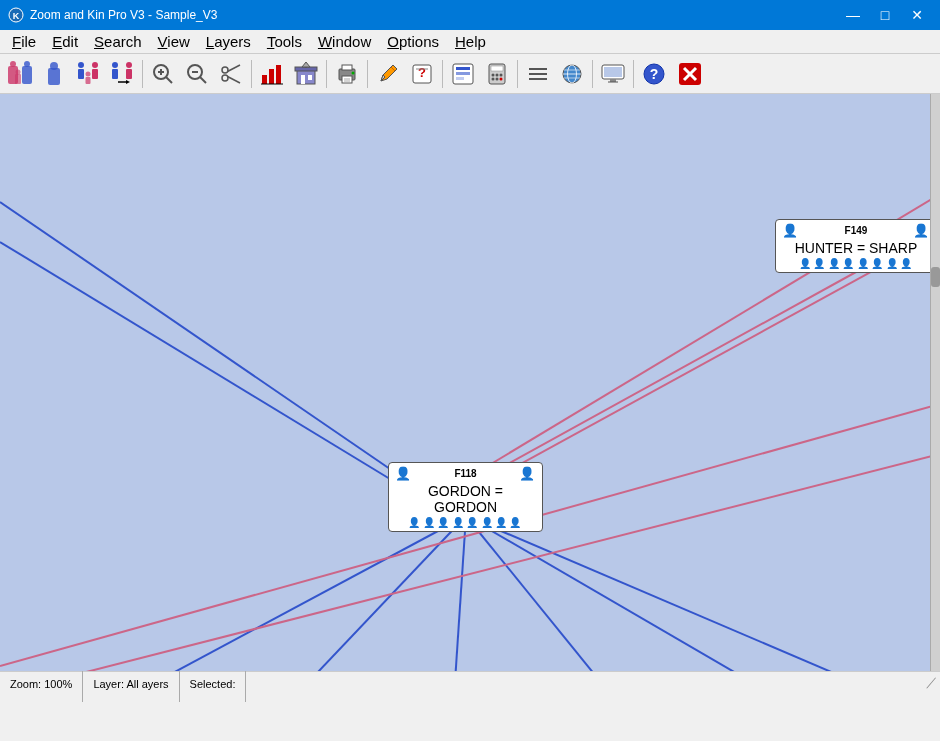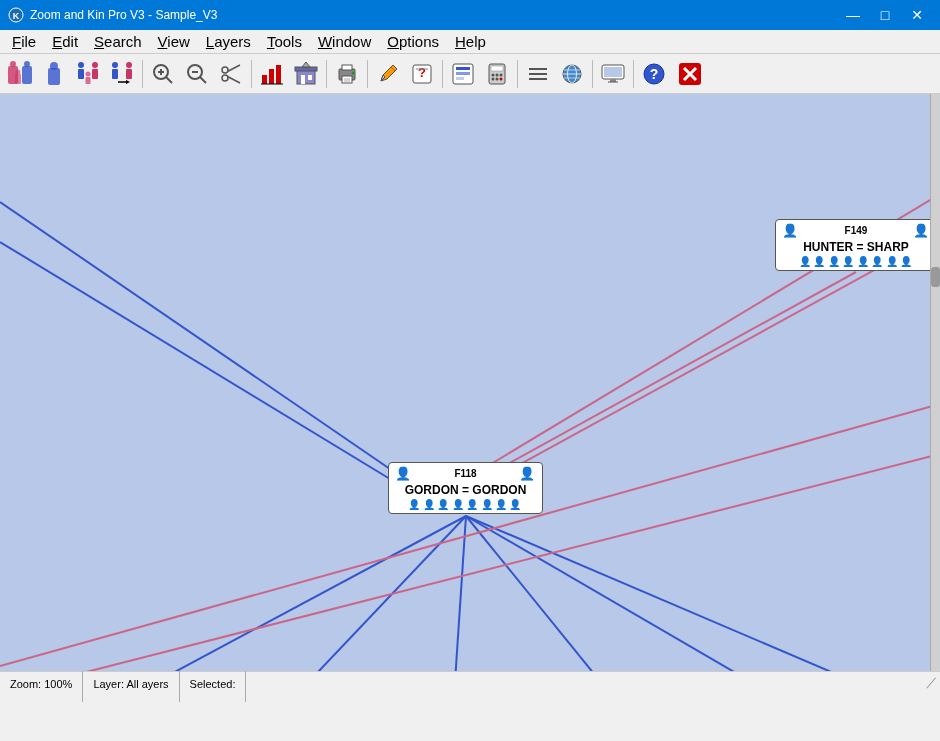--- a/index.html
+++ b/index.html
@@ -114,22 +114,22 @@
       text-align: center;
       font-size: 11px;
       font-weight: bold;
       min-width: 80px;
     }
     .family-node .node-id {
       font-size: 10px;
       color: #000;
     }
     .family-node .node-name {
-      font-size: 12px;
-      font-weight: bold;
+      font-size: 14px;
+      font-weight: normal;
       color: #000;
     }
     .node-icons {
       display: flex;
       justify-content: center;
       gap: 2px;
       margin-top: 2px;
     }
     .person-icon {
       font-size: 10px;

